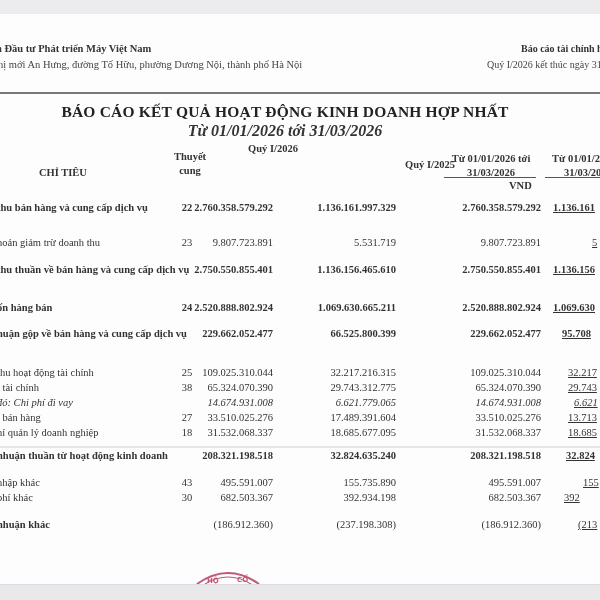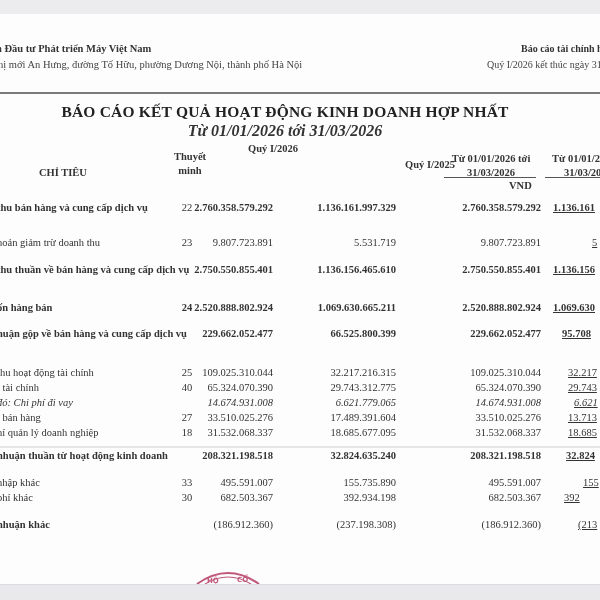--- a/index.html
+++ b/index.html
@@ -43,39 +43,39 @@
 <div class="abs rep-title">Báo cáo tài chính h</div>
 <div class="abs rep-period">Quý I/2026 kết thúc ngày 31/</div>
 <div class="rule"></div>
 
 <div class="abs main-title">BÁO CÁO KẾT QUẢ HOẠT ĐỘNG KINH DOANH HỢP NHẤT</div>
 <div class="abs sub-title">Từ 01/01/2026 tới 31/03/2026</div>
 
 <div class="abs th" style="left:39px; top:166px;">CHỈ TIÊU</div>
 <div class="abs th" style="left:170px; top:150px; width:40px;">
   <div>Thuyết</div>
-  <div>minh</div>
+  <div>cung</div>
 </div>
 <div class="abs th" style="left:248px; top:142px;">Quý I/2026</div>
 <div class="abs th" style="left:365px; top:158px;margin-left:40px;">Quý I/2025</div>
 <div class="abs th" style="left:444px; top:152px; width:94px;font-family:Liberation Serif, serif;">
   <div>Từ 01/01/2026 tới</div>
   <div>31/03/2026</div>
 </div>
 <div class="col-rule" style="left:444px; width:92px;"></div>
 <div class="abs th" style="left:509px; top:179px;">VND</div>
 <div class="abs th" style="left:552px; top:152px; text-align:left;">
   <div>Từ 01/01/20</div>
   <div style="padding-left:12px;">31/03/20</div>
 </div>
 <div class="col-rule" style="left:545px; width:55px;"></div>
 
 <div class="row bold" style="top:202px;">
   <span class="lbl">thu bán hàng và cung cấp dịch vụ</span>
-  <span class="note" style="font-weight:normal">22</span>
+  <span class="note" style="font-weight:bold">22</span>
   <span class="v1">2.760.358.579.292</span>
   <span class="v2">1.136.161.997.329</span>
   <span class="v3">2.760.358.579.292</span>
   <span class="v4">1.136.161</span>
 </div>
 <div class="row" style="top:237px;">
   <span class="lbl">hoản giảm trừ doanh thu</span>
   <span class="note">23</span>
   <span class="v1">9.807.723.891</span>
   <span class="v2">5.531.719</span>
@@ -109,21 +109,21 @@
 <div class="row" style="top:367px;">
   <span class="lbl">thu hoạt động tài chính</span>
   <span class="note">25</span>
   <span class="v1">109.025.310.044</span>
   <span class="v2">32.217.216.315</span>
   <span class="v3">109.025.310.044</span>
   <span class="v4" style="left:568px">32.217</span>
 </div>
 <div class="row" style="top:382px;">
   <span class="lbl">í tài chính</span>
-  <span class="note">40</span>
+  <span class="note">38</span>
   <span class="v1">65.324.070.390</span>
   <span class="v2">29.743.312.775</span>
   <span class="v3">65.324.070.390</span>
   <span class="v4" style="left:568px">29.743</span>
 </div>
 <div class="row ital" style="top:397px;">
   <span class="lbl">đó: Chi phí đi vay</span>
   <span class="note"></span>
   <span class="v1">14.674.931.008</span>
   <span class="v2">6.621.779.065</span>
@@ -152,21 +152,21 @@
 <div class="row bold" style="top:450px;">
   <span class="lbl">nhuận thuần từ hoạt động kinh doanh</span>
   <span class="note"></span>
   <span class="v1">208.321.198.518</span>
   <span class="v2">32.824.635.240</span>
   <span class="v3">208.321.198.518</span>
   <span class="v4" style="left:566px">32.824</span>
 </div>
 <div class="row" style="top:477px;">
   <span class="lbl">nhập khác</span>
-  <span class="note">33</span>
+  <span class="note">43</span>
   <span class="v1">495.591.007</span>
   <span class="v2">155.735.890</span>
   <span class="v3">495.591.007</span>
   <span class="v4" style="left:583px">155</span>
 </div>
 <div class="row" style="top:492px;">
   <span class="lbl">phí khác</span>
   <span class="note">30</span>
   <span class="v1">682.503.367</span>
   <span class="v2">392.934.198</span>

